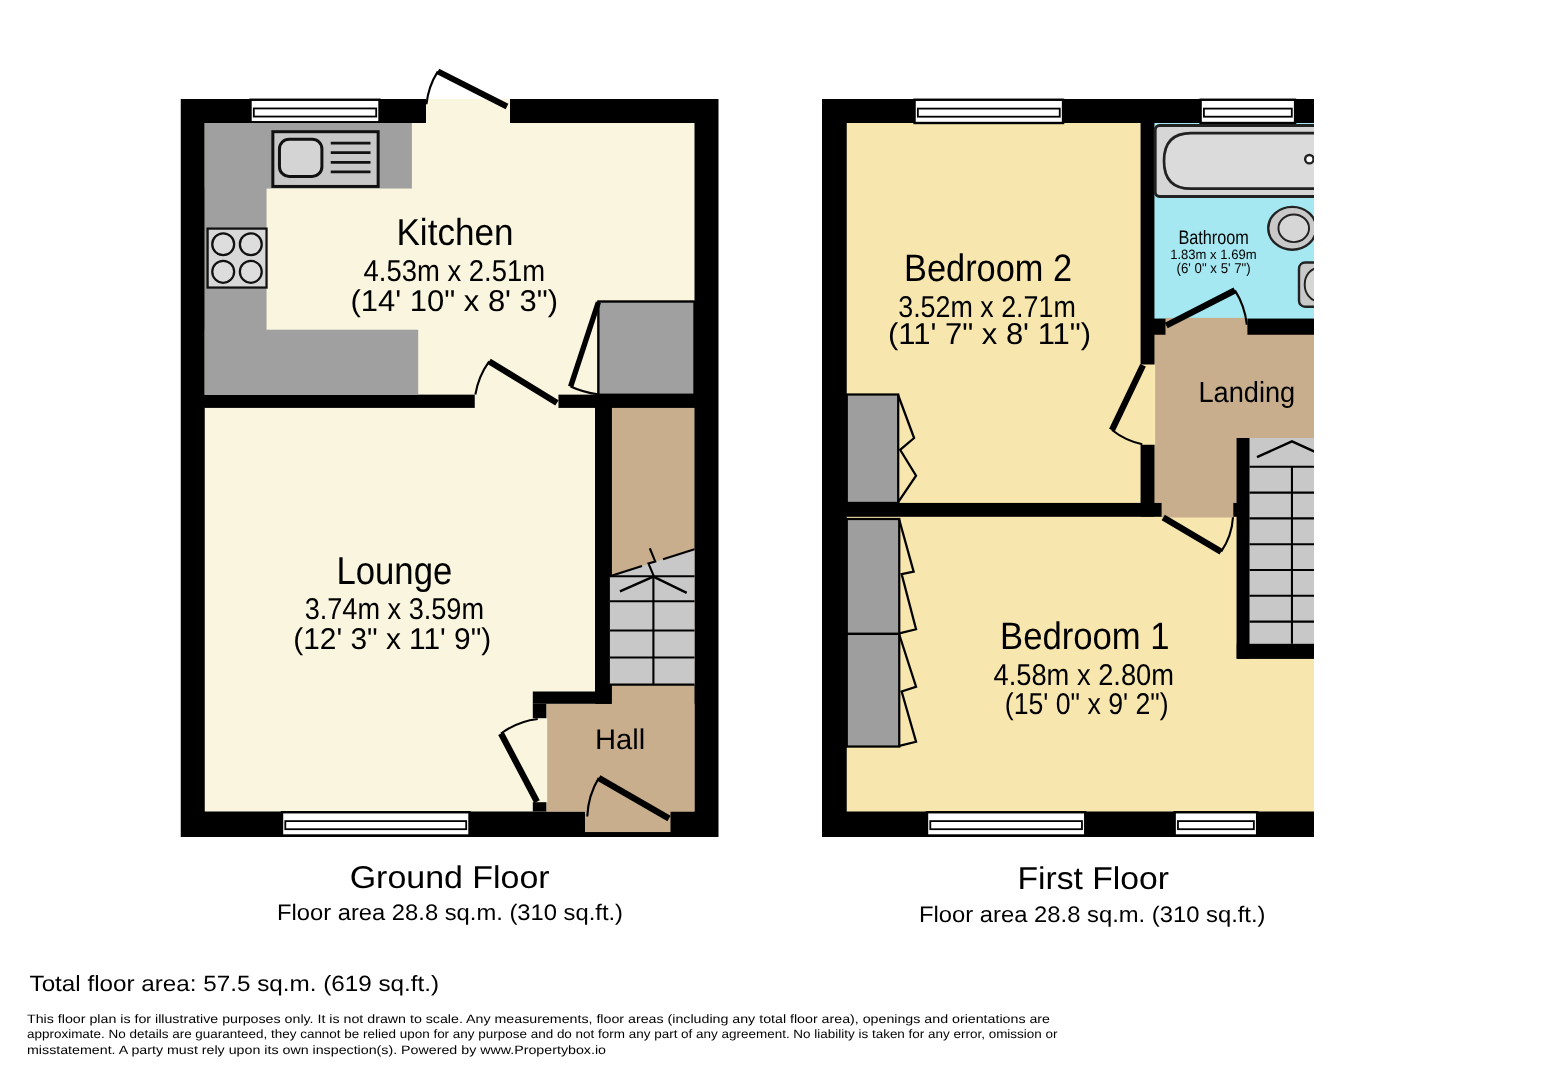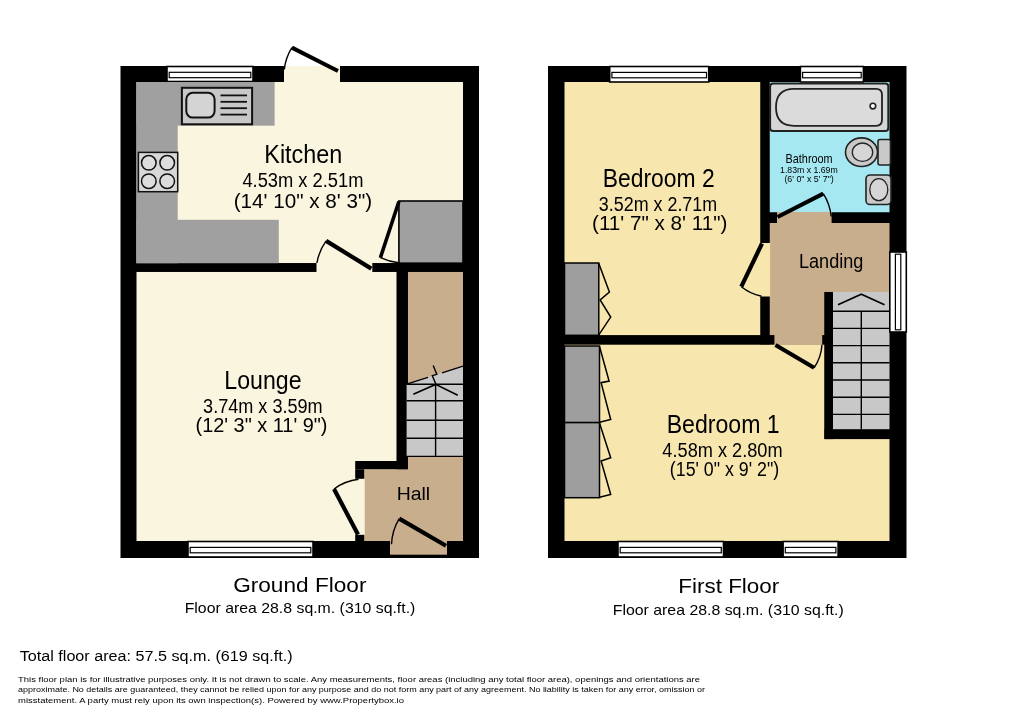--- a/index.html
+++ b/index.html
@@ -1,16 +1,16 @@
 <!DOCTYPE html>
 <html><head>
 <meta charset="utf-8">
 <style>
 html,body{margin:0;padding:0;background:#ffffff;}
-#wrap{position:relative;width:1029px;height:720px;background:#8b5cf6;overflow:hidden;}
+#wrap{position:relative;width:876px;height:720px;background:#8b5cf6;overflow:hidden;}
 svg text{font-family:"Liberation Sans",sans-serif;fill:#000;-webkit-font-smoothing:antialiased;}
 </style>
 </head>
 <body>
 <div id="wrap">
 <svg width="1029" height="720" viewBox="0 0 1029 720">
 
 <rect x="0" y="0" width="1029" height="720" fill="#ffffff"></rect>
 <g id="groundfloor">
 

